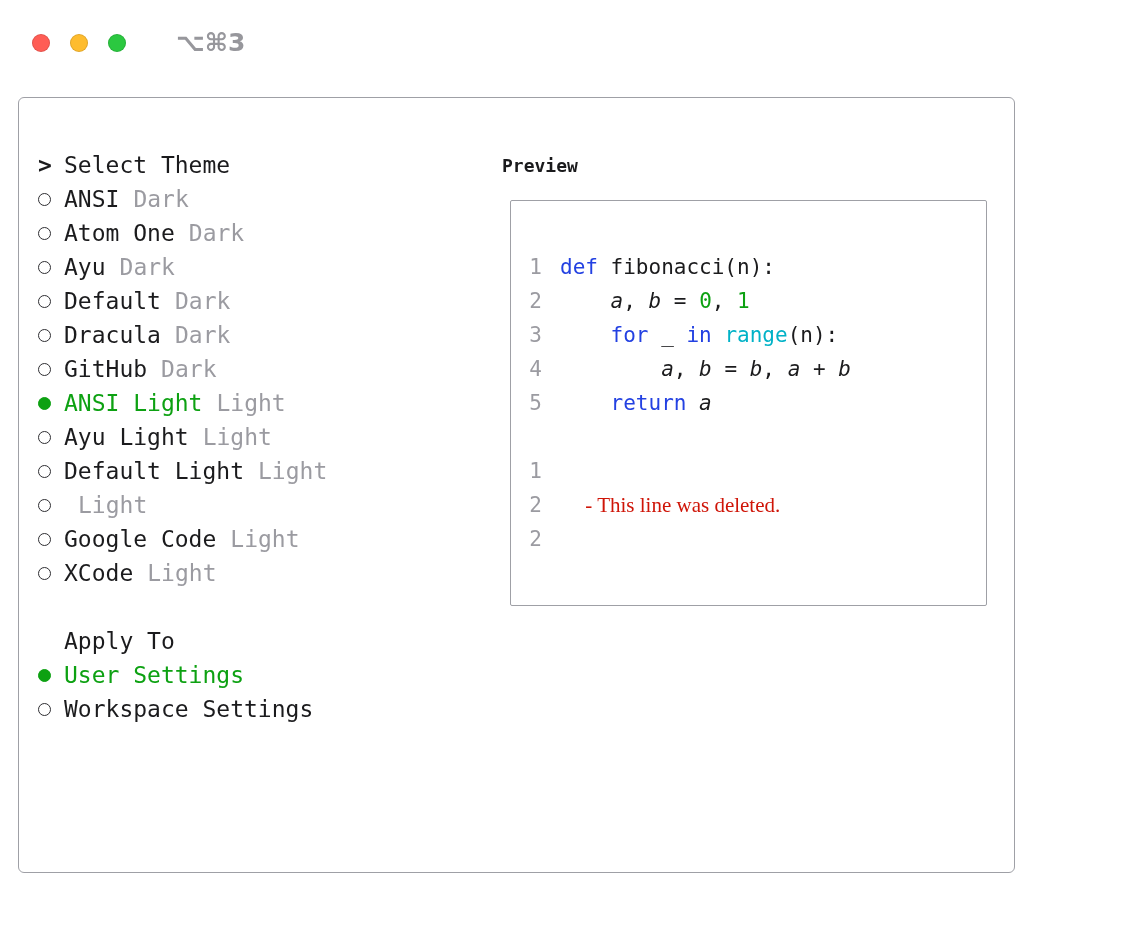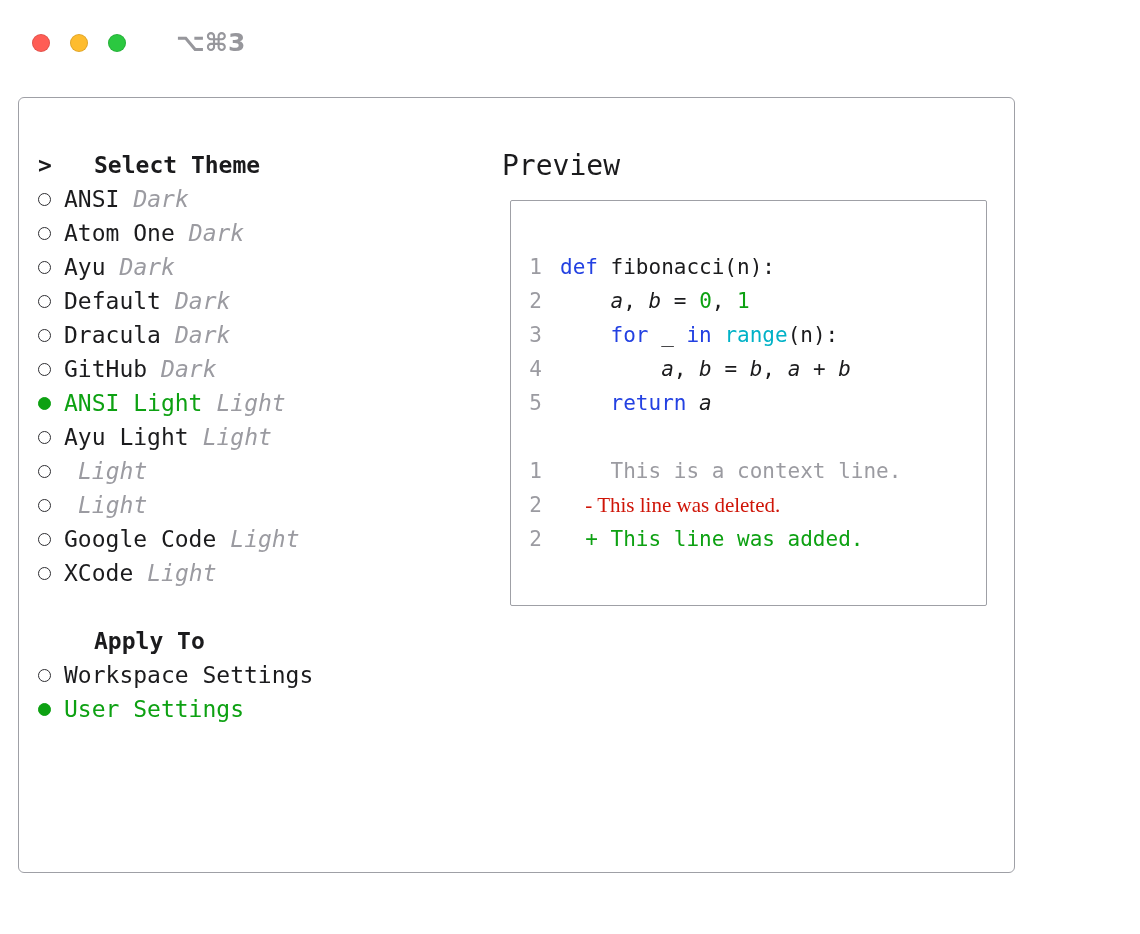--- a/index.html
+++ b/index.html
@@ -20,30 +20,30 @@
 
   
   .panel { position:absolute; left:18px; top:97px; width:997px; height:776px;
            border:1.5px solid #9fa0a6; border-radius:6px; background:#fff; }
 
   
   .left-col { position:absolute; left:19px; top:50px; font-size:23px; }
   .row { height:34px; display:flex; align-items:center; white-space:pre; }
   .glyph { flex:0 0 26px; width:26px; display:flex; align-items:center; }
   .prompt { font-weight:bold; }
-  .hdr { font-weight:bold;margin-left:30px; }
+  .hdr { font-weight:normal; }
   .radio { width:13px; height:13px; border-radius:50%; border:1.5px solid #2e2e32; display:inline-block; }
   .option.selected .radio { background:var(--green); border-color:var(--green); }
   .option.selected .opt-label { color:var(--green); }
-  .variant { color:var(--gray); margin-left:14px;font-style:italic; }
+  .variant { color:var(--gray); margin-left:14px; }
   .hint { color:var(--gray); }
 
   
   .preview-title { position:absolute; left:483px; top:51px; height:34px; line-height:34px;
-                   font-weight:normal; font-size:28px; }
+                   font-weight:bold; font-size:18px; }
   .preview-box { position:absolute; left:491px; top:102px; width:477px; height:406px;
                  border:1.5px solid #9fa0a6; border-radius:2px; background:#fff;
                  padding:49px 0 0 17px; font-size:21px; }
   .code-line { height:34px; display:flex; align-items:center; white-space:pre; }
   .ln { flex:0 0 14px; width:14px; margin-right:18px; text-align:right; color:var(--gray); }
 
   .seg-p   { color:#1b1b1d; }
   .seg-kw  { color:var(--blue); }
   .seg-fn  { color:var(--cyan);text-align:right; }
   .seg-lit { color:var(--green); }
@@ -116,20 +116,21 @@
   </div>
 
   <div class="row option">
     <span class="glyph"><span class="radio"></span></span>
     <span class="opt-label">Ayu Light</span>
     <span class="variant">Light</span>
   </div>
 
   <div class="row option">
     <span class="glyph"><span class="radio"></span></span>
+    <span class="opt-label">Default Light</span>
     <span class="variant">Light</span>
   </div>
 
   <div class="row option">
     <span class="glyph"><span class="radio"></span></span>
     <span class="variant">Light</span>
   </div>
 
   <div class="row option">
     <span class="glyph"><span class="radio"></span></span>
@@ -145,45 +146,45 @@
 </div>
 
       <div class="row"></div>
 
       <div class="row">
         <span class="glyph"></span>
         <span class="hdr">Apply To</span>
       </div>
 
       <div id="apply-list">
+  <div class="row option selected">
+    <span class="glyph"><span class="radio"></span></span>
+    <span class="opt-label">User Settings</span>
+  </div>
+
   <div class="row option">
     <span class="glyph"><span class="radio"></span></span>
     <span class="opt-label">Workspace Settings</span>
-  </div>
-
-  <div class="row option selected">
-    <span class="glyph"><span class="radio"></span></span>
-    <span class="opt-label">User Settings</span>
   </div>
 </div>
 
       <div class="row"></div>
 
     </div>
 
     <div class="preview-title">Preview</div>
 
     <div class="preview-box">
       <div id="code">
           <div class="code-line"><span class="ln">1</span><span><span class="seg-kw">def</span><span class="seg-p"> fibonacci(n):</span></span></div>
           <div class="code-line"><span class="ln">2</span><span><span class="seg-p">    </span><span class="seg-v">a</span><span class="seg-p">, </span><span class="seg-v">b</span><span class="seg-p"> = </span><span class="seg-lit">0</span><span class="seg-p">, </span><span class="seg-lit">1</span></span></div>
           <div class="code-line"><span class="ln">3</span><span><span class="seg-p">    </span><span class="seg-kw">for</span><span class="seg-p"> _ </span><span class="seg-kw">in</span><span class="seg-p"> </span><span class="seg-fn">range</span><span class="seg-p">(n):</span></span></div>
           <div class="code-line"><span class="ln">4</span><span><span class="seg-p">        </span><span class="seg-v">a</span><span class="seg-p">, </span><span class="seg-v">b</span><span class="seg-p"> = </span><span class="seg-v">b</span><span class="seg-p">, </span><span class="seg-v">a</span><span class="seg-p"> + </span><span class="seg-v">b</span></span></div>
           <div class="code-line"><span class="ln">5</span><span><span class="seg-p">    </span><span class="seg-kw">return</span><span class="seg-p"> </span><span class="seg-v">a</span></span></div>
           <div class="code-line"><span class="ln"></span><span></span></div>
-          <div class="code-line"><span class="ln">1</span><span><span class="seg-p">    </span><span class="seg-ctx">This is a context line.</span></span></div>
+          <div class="code-line"><span class="ln">1</span></div>
           <div class="code-line"><span class="ln">2</span><span><span class="seg-p">  </span><span class="seg-del">- This line was deleted.</span></span></div>
-          <div class="code-line"><span class="ln">2</span><span><span class="seg-p">  </span><span class="seg-add">+ This line was added.</span></span></div>
+          <div class="code-line"><span class="ln">2</span></div>
         </div>
     </div>
 
   </div>
 </div>
 
 </body></html>

